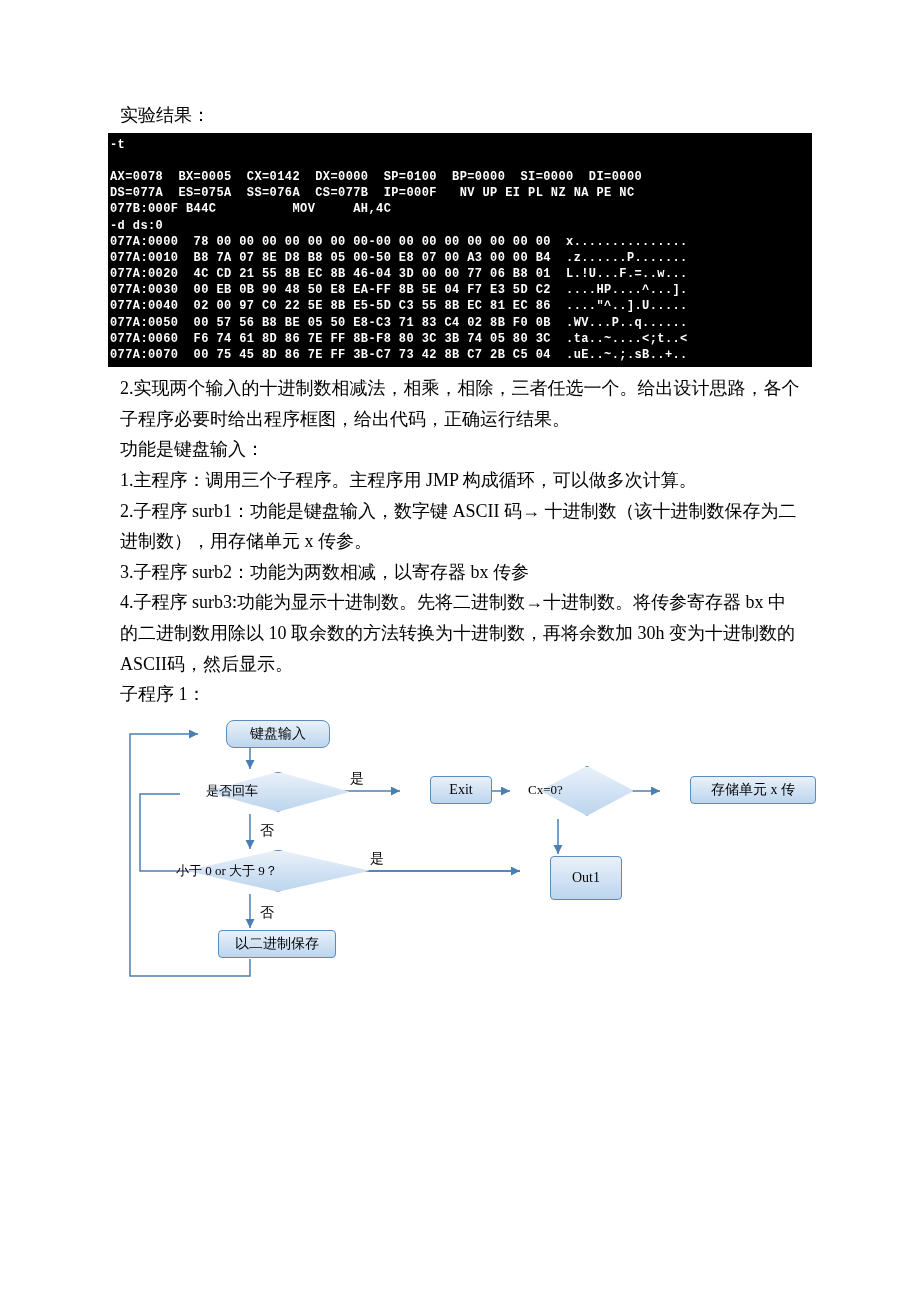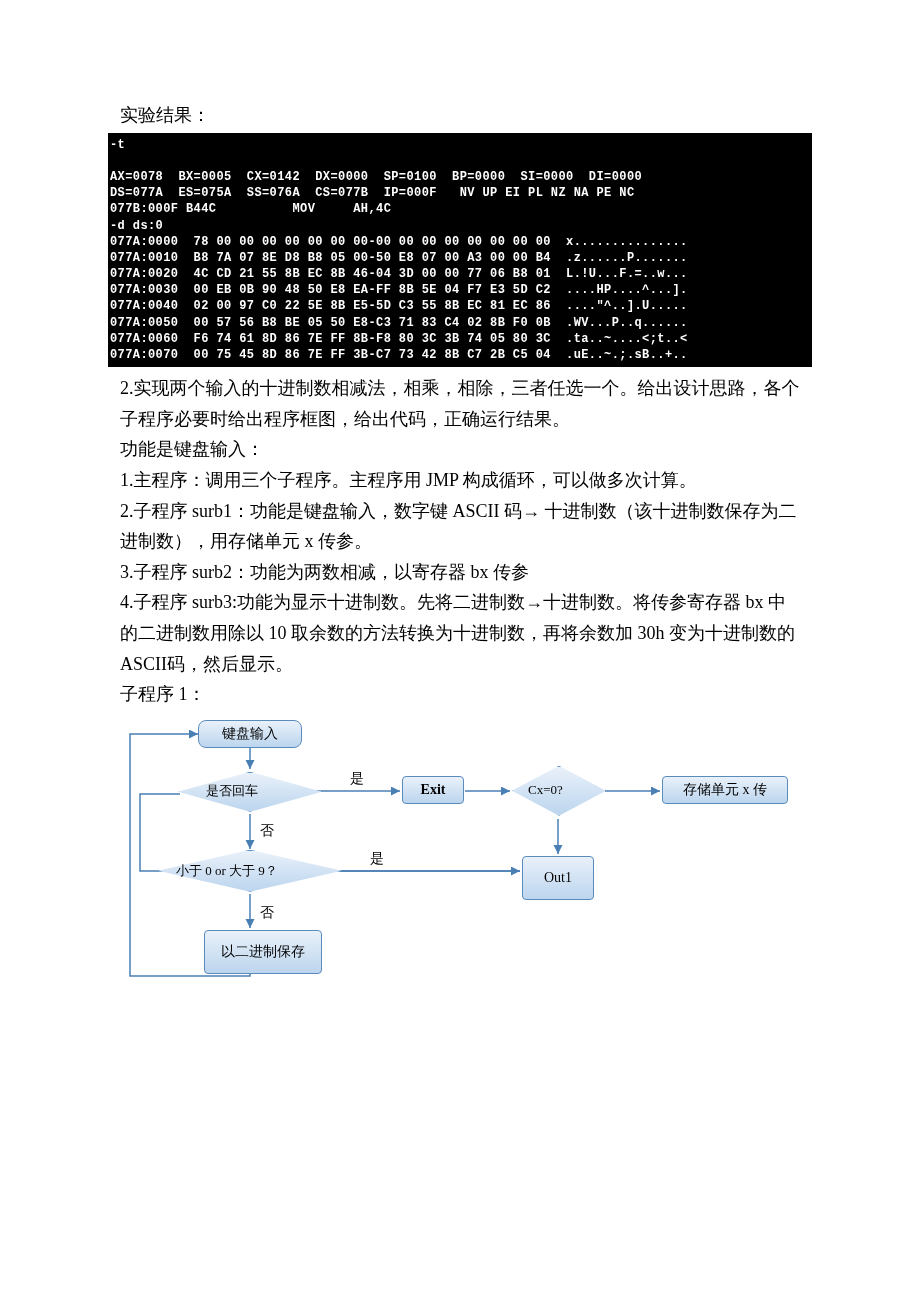--- a/index.html
+++ b/index.html
@@ -47,20 +47,21 @@
     position: absolute;
     background: linear-gradient(#e9f1fa,#bcd5ee);
     border: 1px solid #5a8bbd;
     font-size: 14px;
     display: flex;
     align-items: center;
     justify-content: center;
     text-align: center;
     padding: 2px 6px;
     box-sizing: border-box;
+    margin-left: 28px;
   }
   .fc-proc { border-radius: 4px; }
   .fc-diamond-label {
     position: absolute;
     font-size: 13px;
     text-align: left;
     pointer-events: none;
     transform: none;
   }
   .fc-edge-label {
@@ -140,25 +141,25 @@
     </div>
 
     <div class="fc-box" style="left:58px; top:58px; width:144px; height:40px; clip-path: polygon(50% 0,100% 50%,50% 100%,0 50%);">
     </div>
     <div class="fc-diamond-label" style="left:86px; top:68px; width:90px;">是否回车</div>
 
     <div class="fc-box" style="left:38px; top:136px; width:184px; height:42px; clip-path: polygon(50% 0,100% 50%,50% 100%,0 50%);">
     </div>
     <div class="fc-diamond-label" style="left:56px; top:148px; width:150px;">小于 0 or 大于 9？</div>
 
-    <div class="fc-box fc-proc" style="left:84px; top:216px; width:118px; height:44px;">
+    <div class="fc-box fc-proc" style="left:70px; top:216px; width:118px; height:28px;">
       <span>以二进制保存</span>
     </div>
 
-    <div class="fc-box fc-proc" style="left:282px; top:62px; width:62px; height:28px;font-weight:bold;">
+    <div class="fc-box fc-proc" style="left:282px; top:62px; width:62px; height:28px;">
       <span>Exit</span>
     </div>
 
     <div class="fc-box" style="left:392px; top:52px; width:94px; height:50px; clip-path: polygon(50% 0,100% 50%,50% 100%,0 50%);">
     </div>
     <div class="fc-diamond-label" style="left:408px; top:68px; width:62px;">Cx=0?</div>
 
     <div class="fc-box fc-proc" style="left:542px; top:62px; width:126px; height:28px;">
       <span>存储单元 x 传</span>
     </div>

